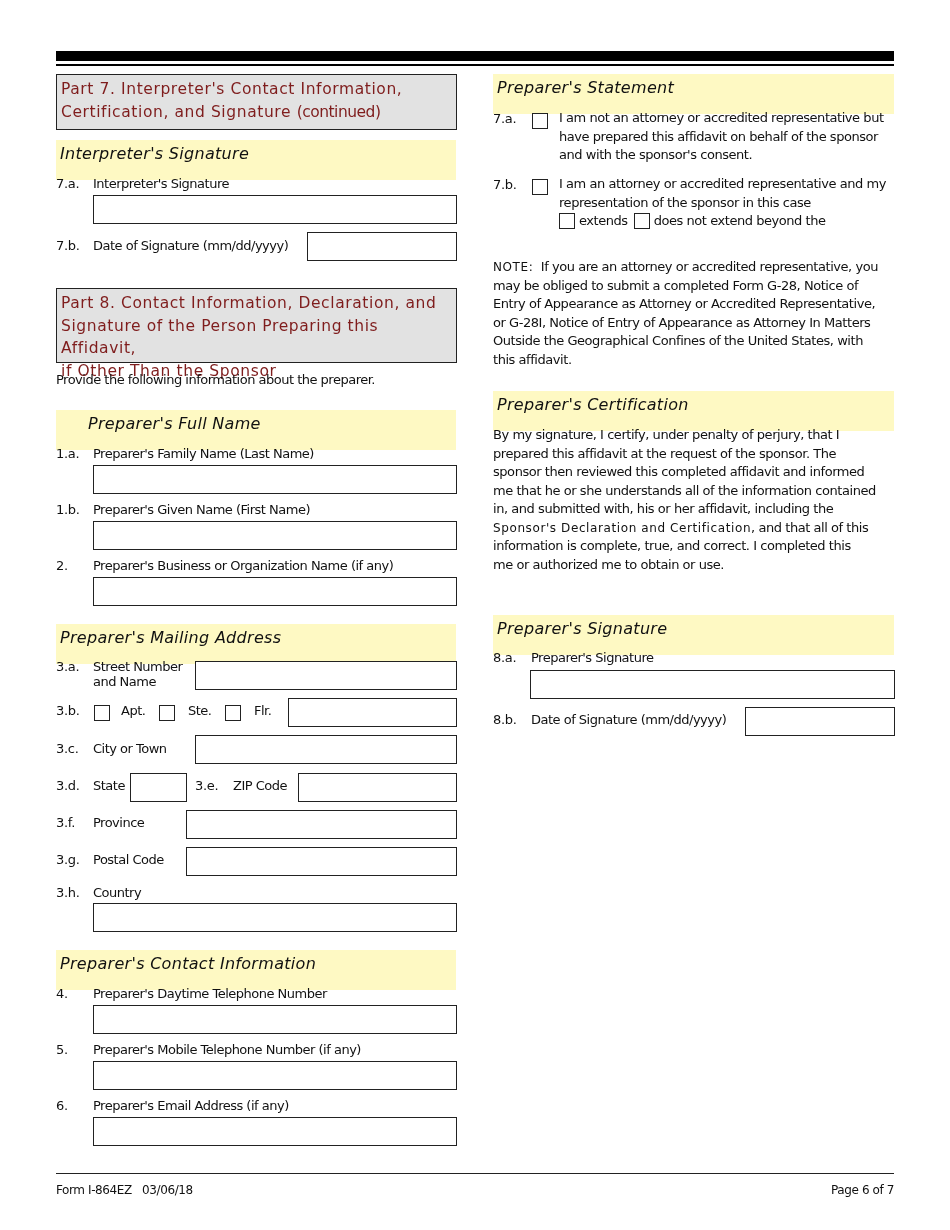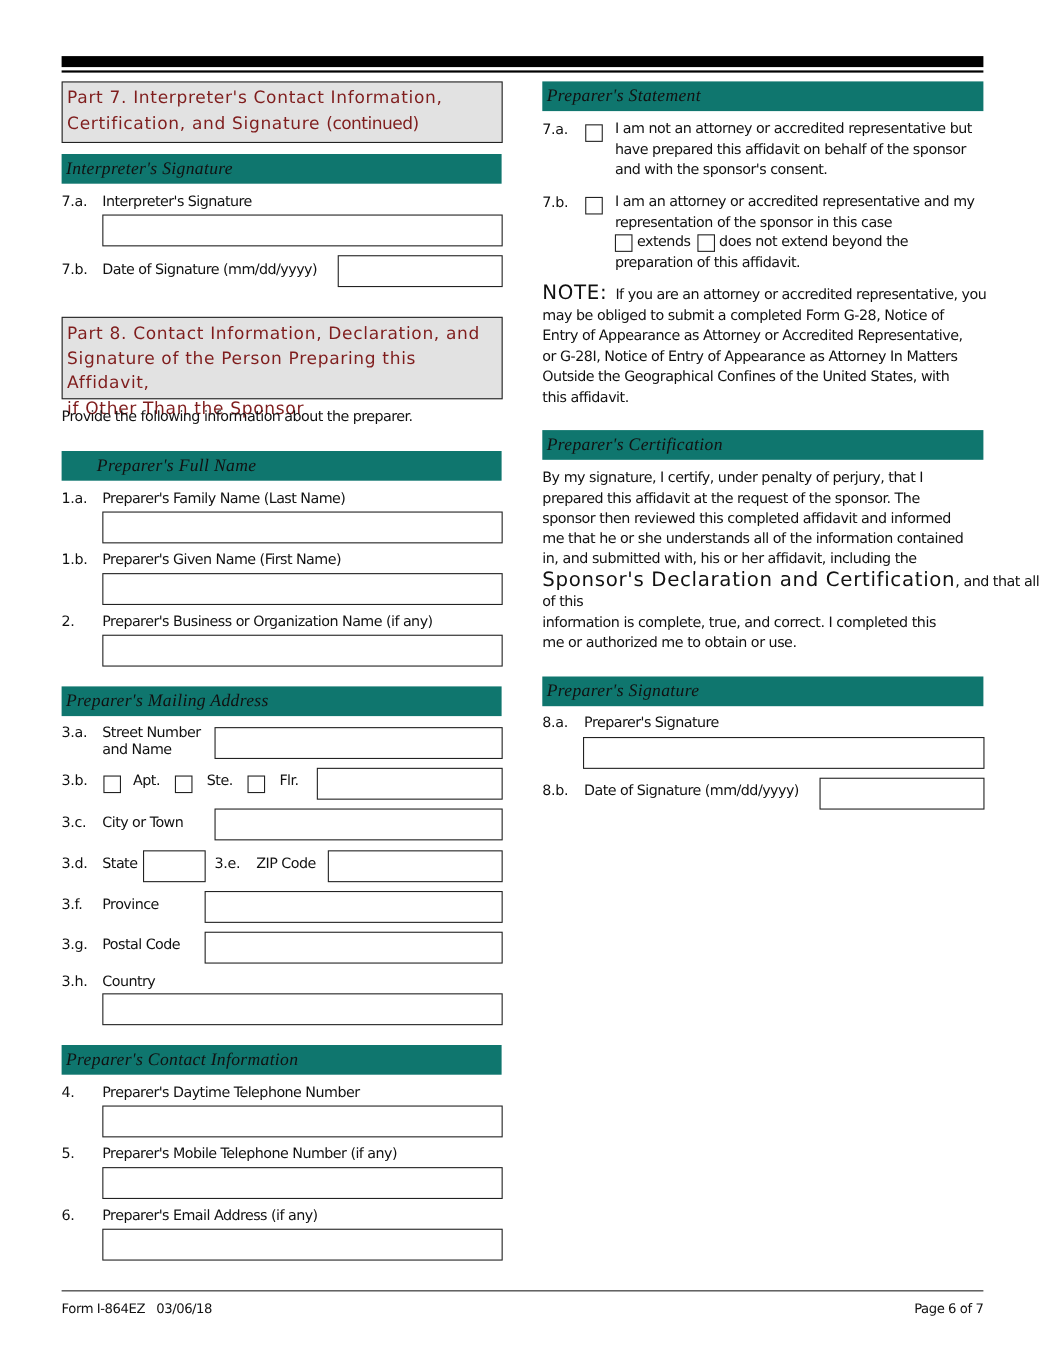--- a/index.html
+++ b/index.html
@@ -10,29 +10,29 @@
   }
   .abs { position: absolute; }
   .topbar { left: 56px; top: 51px; width: 838px; height: 10px; background: #000; }
   .topline { left: 56px; top: 64px; width: 838px; height: 1.5px; background: #000; }
   .part-box {
     border: 1.2px solid #222; background: #e2e2e2;
     font-size: 15.5px; line-height: 22.5px; letter-spacing: 0.6px;
     padding: 3px 4px; box-sizing: border-box; color: #7f1d1d;
   }
   .sec-head {
-    background: #0f766e; font-style: italic; font-size: 16px; letter-spacing: 0.3px;
-    height: 27px; line-height: 27px; padding-left: 4px; box-sizing: border-box; color: #111; font-family: Liberation Serif, serif;
+    background: #fef9c3; font-style: italic; font-size: 16px; letter-spacing: 0.3px;
+    height: 40px; line-height: 27px; padding-left: 4px; box-sizing: border-box; color: #111;
   }
   .num { font-size: 13px; letter-spacing: -0.3px; }
   .lbl { font-size: 13px; letter-spacing: -0.5px; white-space: nowrap; }
   .field { border: 1.2px solid #222; background: #fff; box-sizing: border-box; height: 29px; }
   .cb { width: 16px; height: 16px; border: 1.2px solid #222; box-sizing: border-box; background:#fff; }
   .para { font-size: 13px; line-height: 18.5px; letter-spacing: -0.45px; }
-  .spaced { letter-spacing: 0.6px; font-size: 18px; text-align: right; }
+  .spaced { letter-spacing: 0.6px; font-size: 12px; text-align: right; }
   .footline { left: 56px; top: 1173px; width: 838px; height: 1px; background: #222; }
   .foot { font-size: 12px; letter-spacing: -0.4px; }
 </style>
 </head>
 <body>
 
 <div class="abs topbar"></div>
 <div class="abs topline"></div>
 
 <div class="abs part-box" style="left:56px;top:74px;width:401px;height:56px;">
@@ -141,21 +141,20 @@
 <div class="abs cb" style="left:532px;top:179px;"></div>
 <div class="abs para" style="left:559px;top:175px;">
   <div>I am an attorney or accredited representative and my</div>
   <div>representation of the sponsor in this case</div>
   <div style="display:flex;align-items:center;gap:4px;">
     <span class="cb" style="display:inline-block;"></span>
     <span>extends</span>
     <span class="cb" style="display:inline-block;margin-left:2px;"></span>
     <span>does not extend beyond the</span>
   </div>
-  <div>preparation of this affidavit.</div>
 </div>
 
 <div class="abs para" style="left:493px;top:258px;">
   <div><span class="spaced">NOTE:</span><span style="white-space:pre;">  If you are an attorney or accredited representative, you</span></div>
   <div>may be obliged to submit a completed Form G-28, Notice of</div>
   <div>Entry of Appearance as Attorney or Accredited Representative,</div>
   <div>or G-28I, Notice of Entry of Appearance as Attorney In Matters</div>
   <div>Outside the Geographical Confines of the United States, with</div>
   <div>this affidavit.</div>
 </div>

